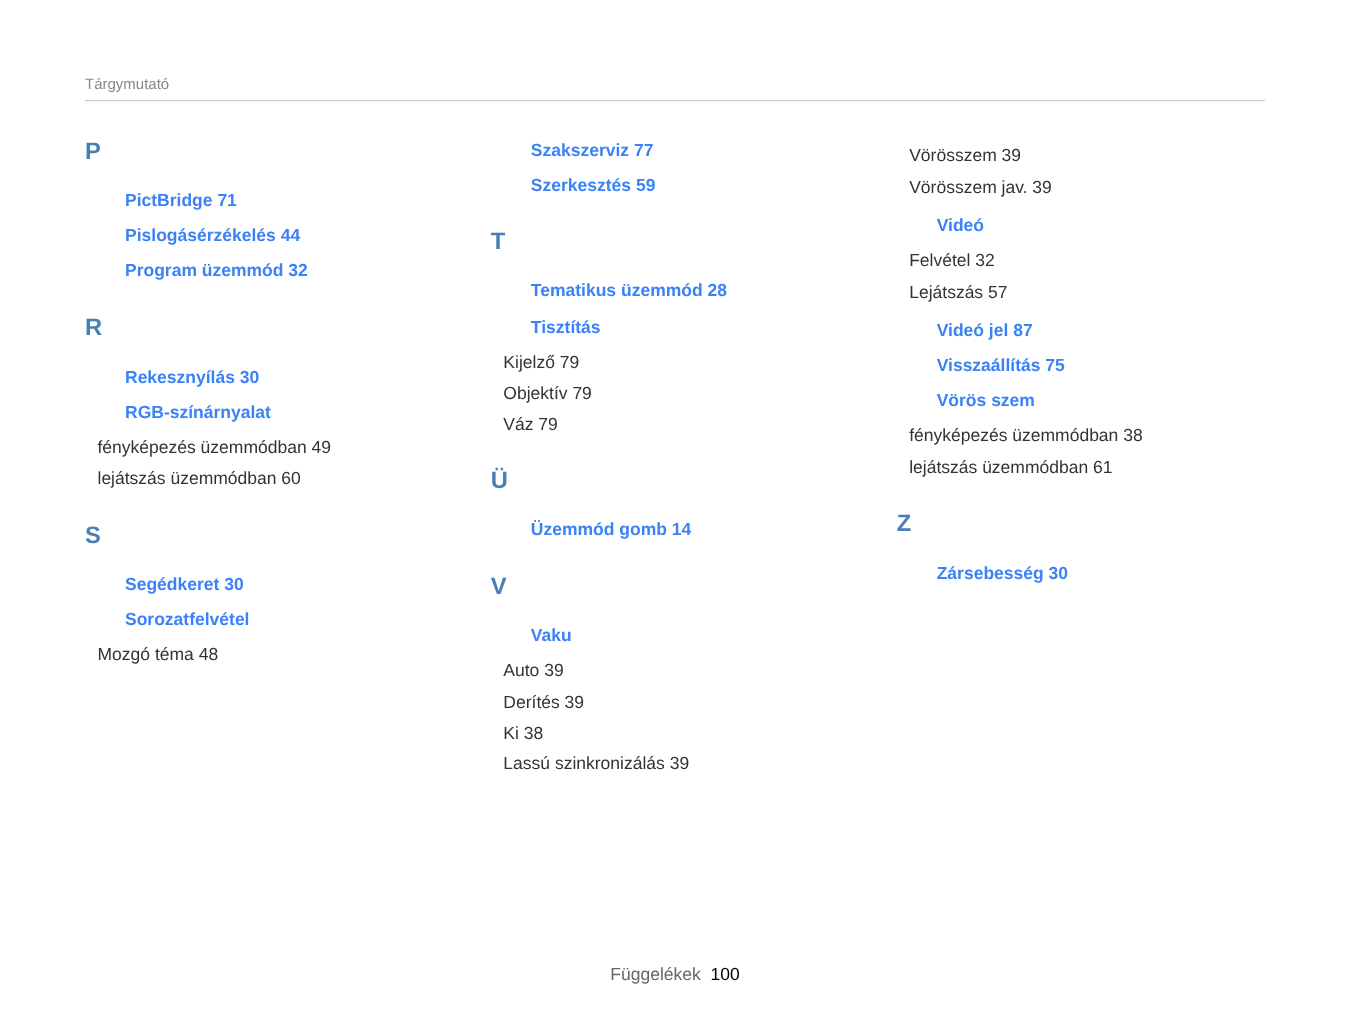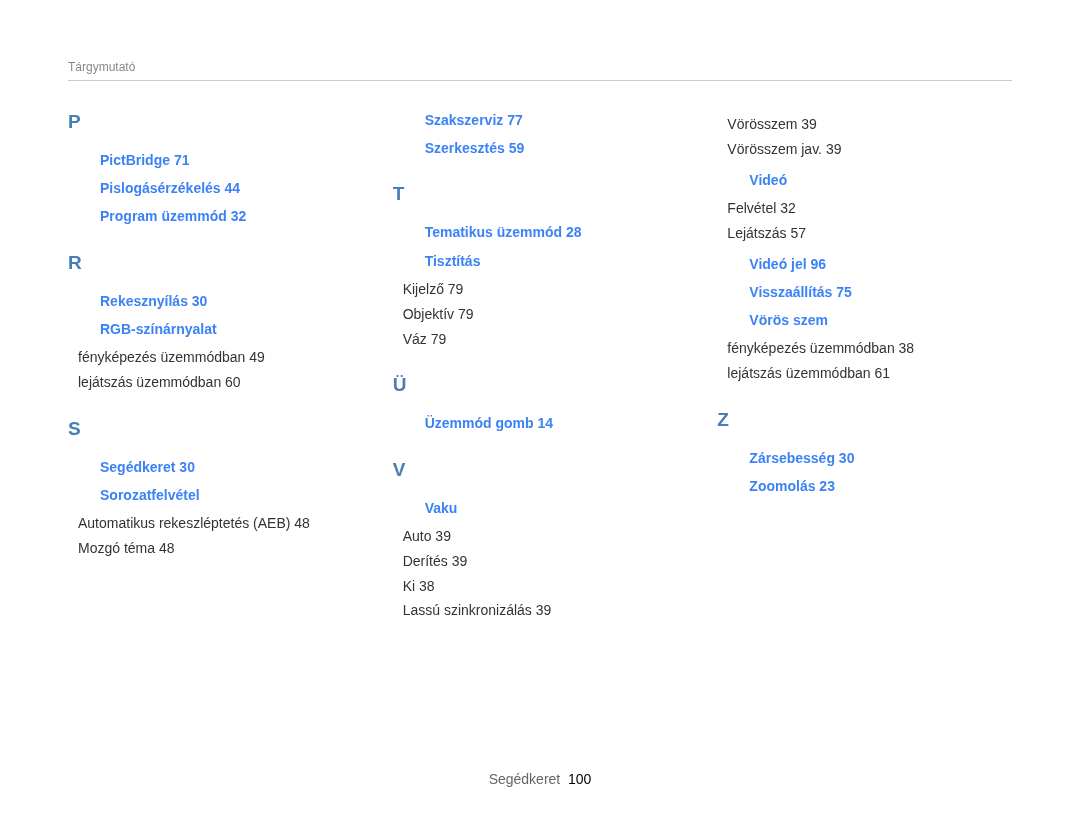--- a/index.html
+++ b/index.html
@@ -79,21 +79,20 @@
 
     <div class="letter">R</div>
     <div class="entry-bold">Rekesznyílás  30</div>
     <div class="entry-bold">RGB-színárnyalat</div>
     <div class="sub">fényképezés üzemmódban  49</div>
     <div class="sub sub-last">lejátszás üzemmódban  60</div>
 
     <div class="letter">S</div>
     <div class="entry-bold">Segédkeret  30</div>
     <div class="entry-bold">Sorozatfelvétel</div>
-    <div class="sub">Automatikus rekeszléptetés (AEB)  48</div>
     <div class="sub">Mozgó téma  48</div>
   </div>
 
   <div class="col">
     <div class="entry-bold">Szakszerviz  77</div>
     <div class="entry-bold">Szerkesztés  59</div>
 
     <div class="letter">T</div>
     <div class="entry-bold">Tematikus üzemmód  28</div>
     <div class="entry-bold">Tisztítás</div>
@@ -113,29 +112,28 @@
   </div>
 
   <div class="col">
     <div class="sub" style="margin-left:10px;margin-top:4px">Vörösszem  39</div>
     <div class="sub sub-last" style="margin-left:10px">Vörösszem jav.  39</div>
 
     <div class="entry-bold">Videó</div>
     <div class="sub">Felvétel  32</div>
     <div class="sub sub-last">Lejátszás  57</div>
 
-    <div class="entry-bold">Videó jel  96</div>
+    <div class="entry-bold">Videó jel  87</div>
     <div class="entry-bold">Visszaállítás  75</div>
     <div class="entry-bold">Vörös szem</div>
     <div class="sub">fényképezés üzemmódban  38</div>
     <div class="sub sub-last">lejátszás üzemmódban  61</div>
 
     <div class="letter">Z</div>
     <div class="entry-bold">Zársebesség  30</div>
-    <div class="entry-bold">Zoomolás  23</div>
   </div>
 
 </div>
 
 <div class="footer">
-  <span>Segédkeret</span>&nbsp;
+  <span>Függelékek</span>&nbsp;
   <span class="num">100</span>
 </div>
 
 </body></html>

